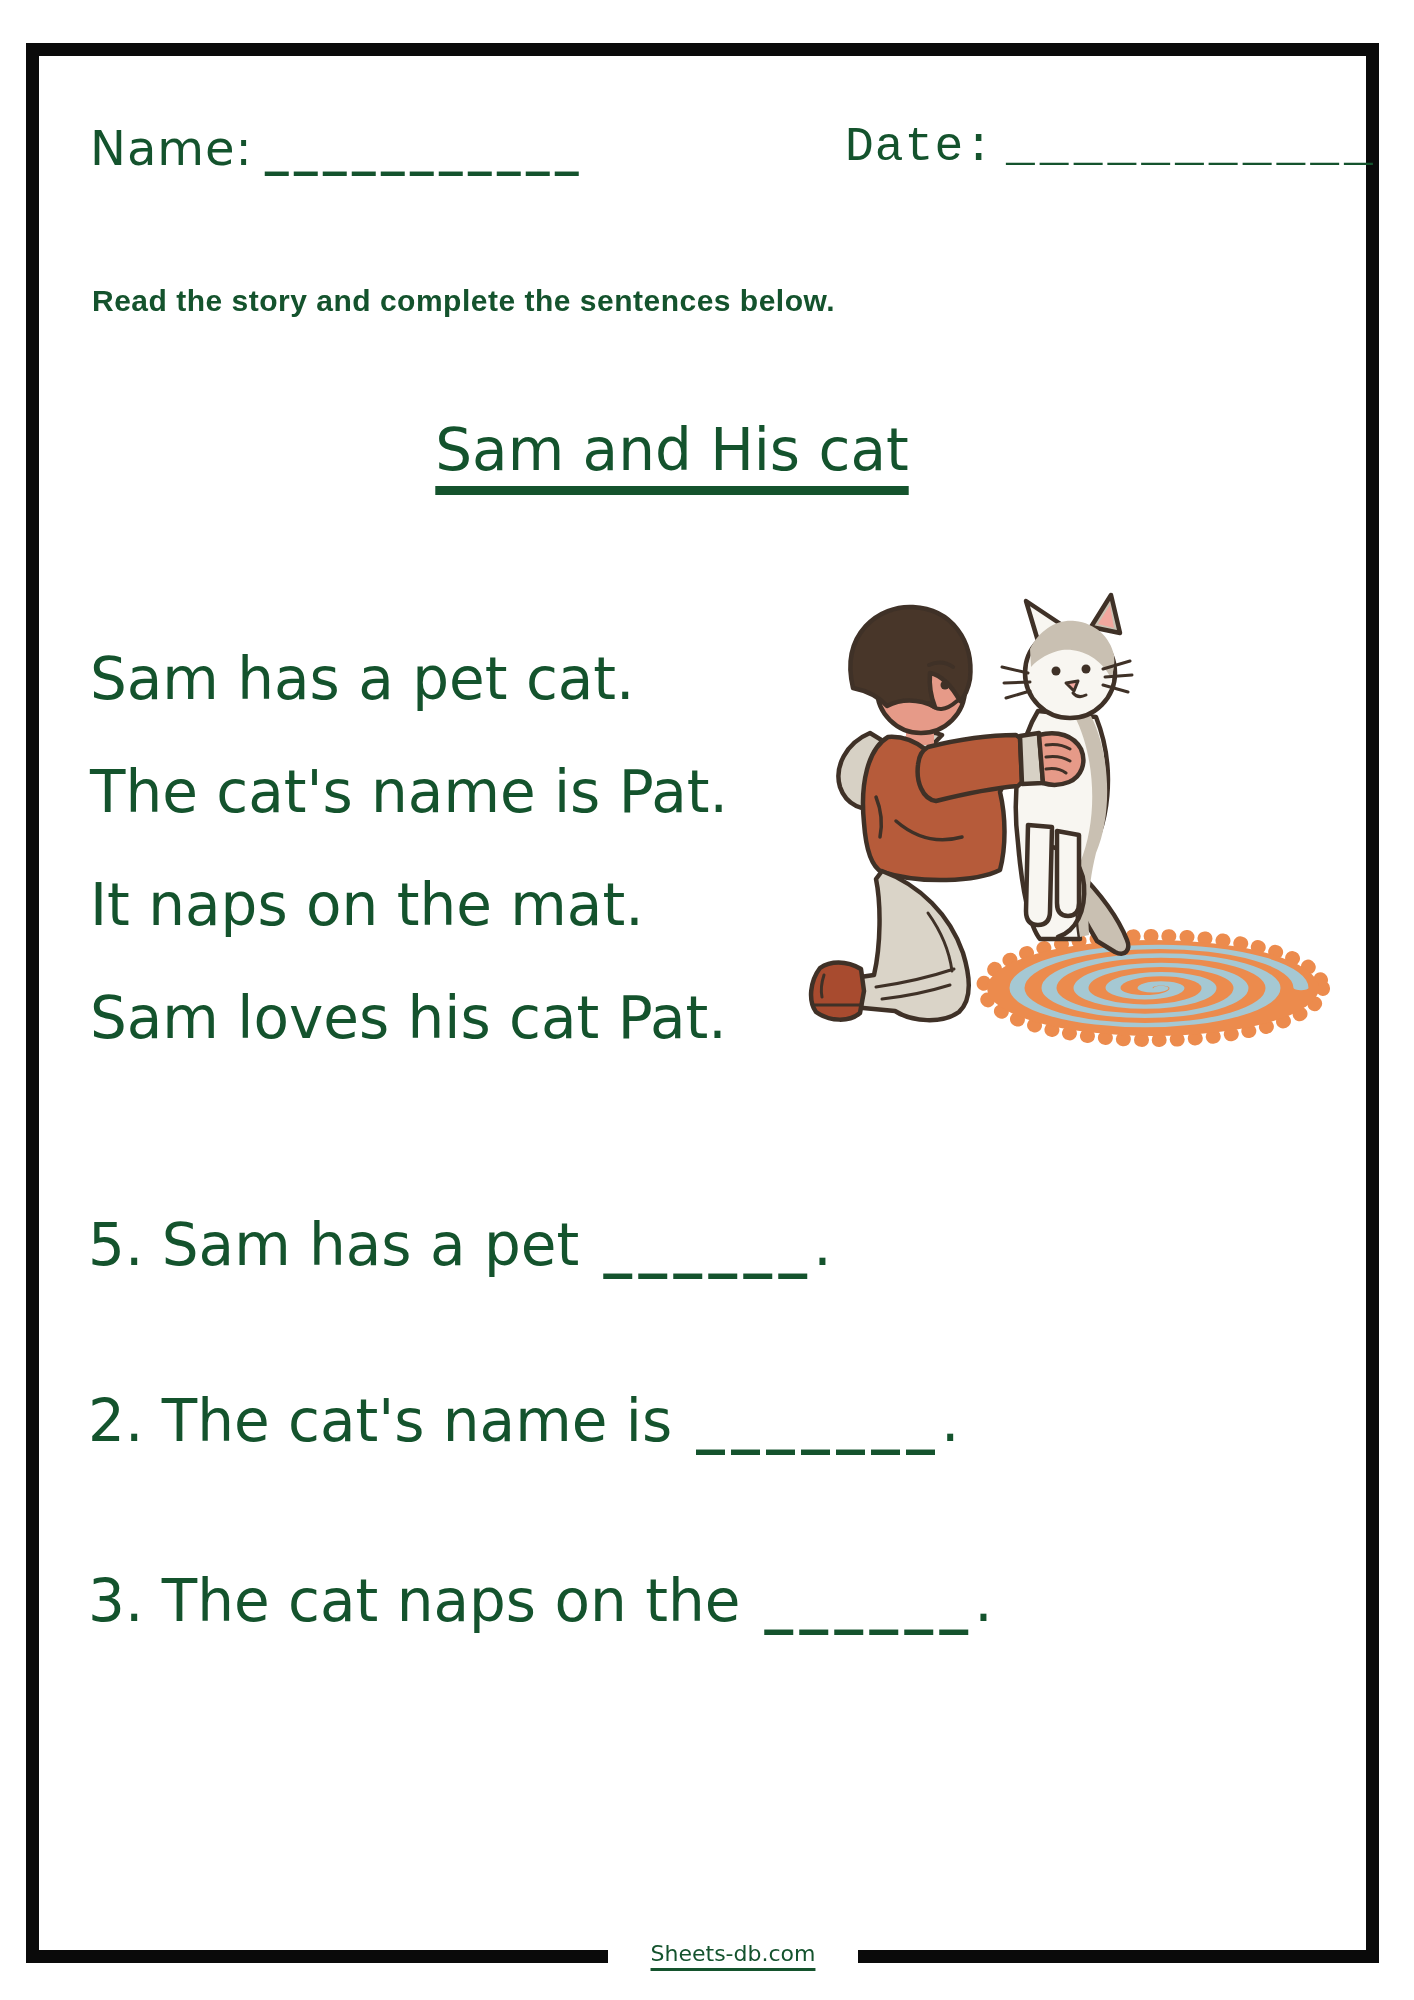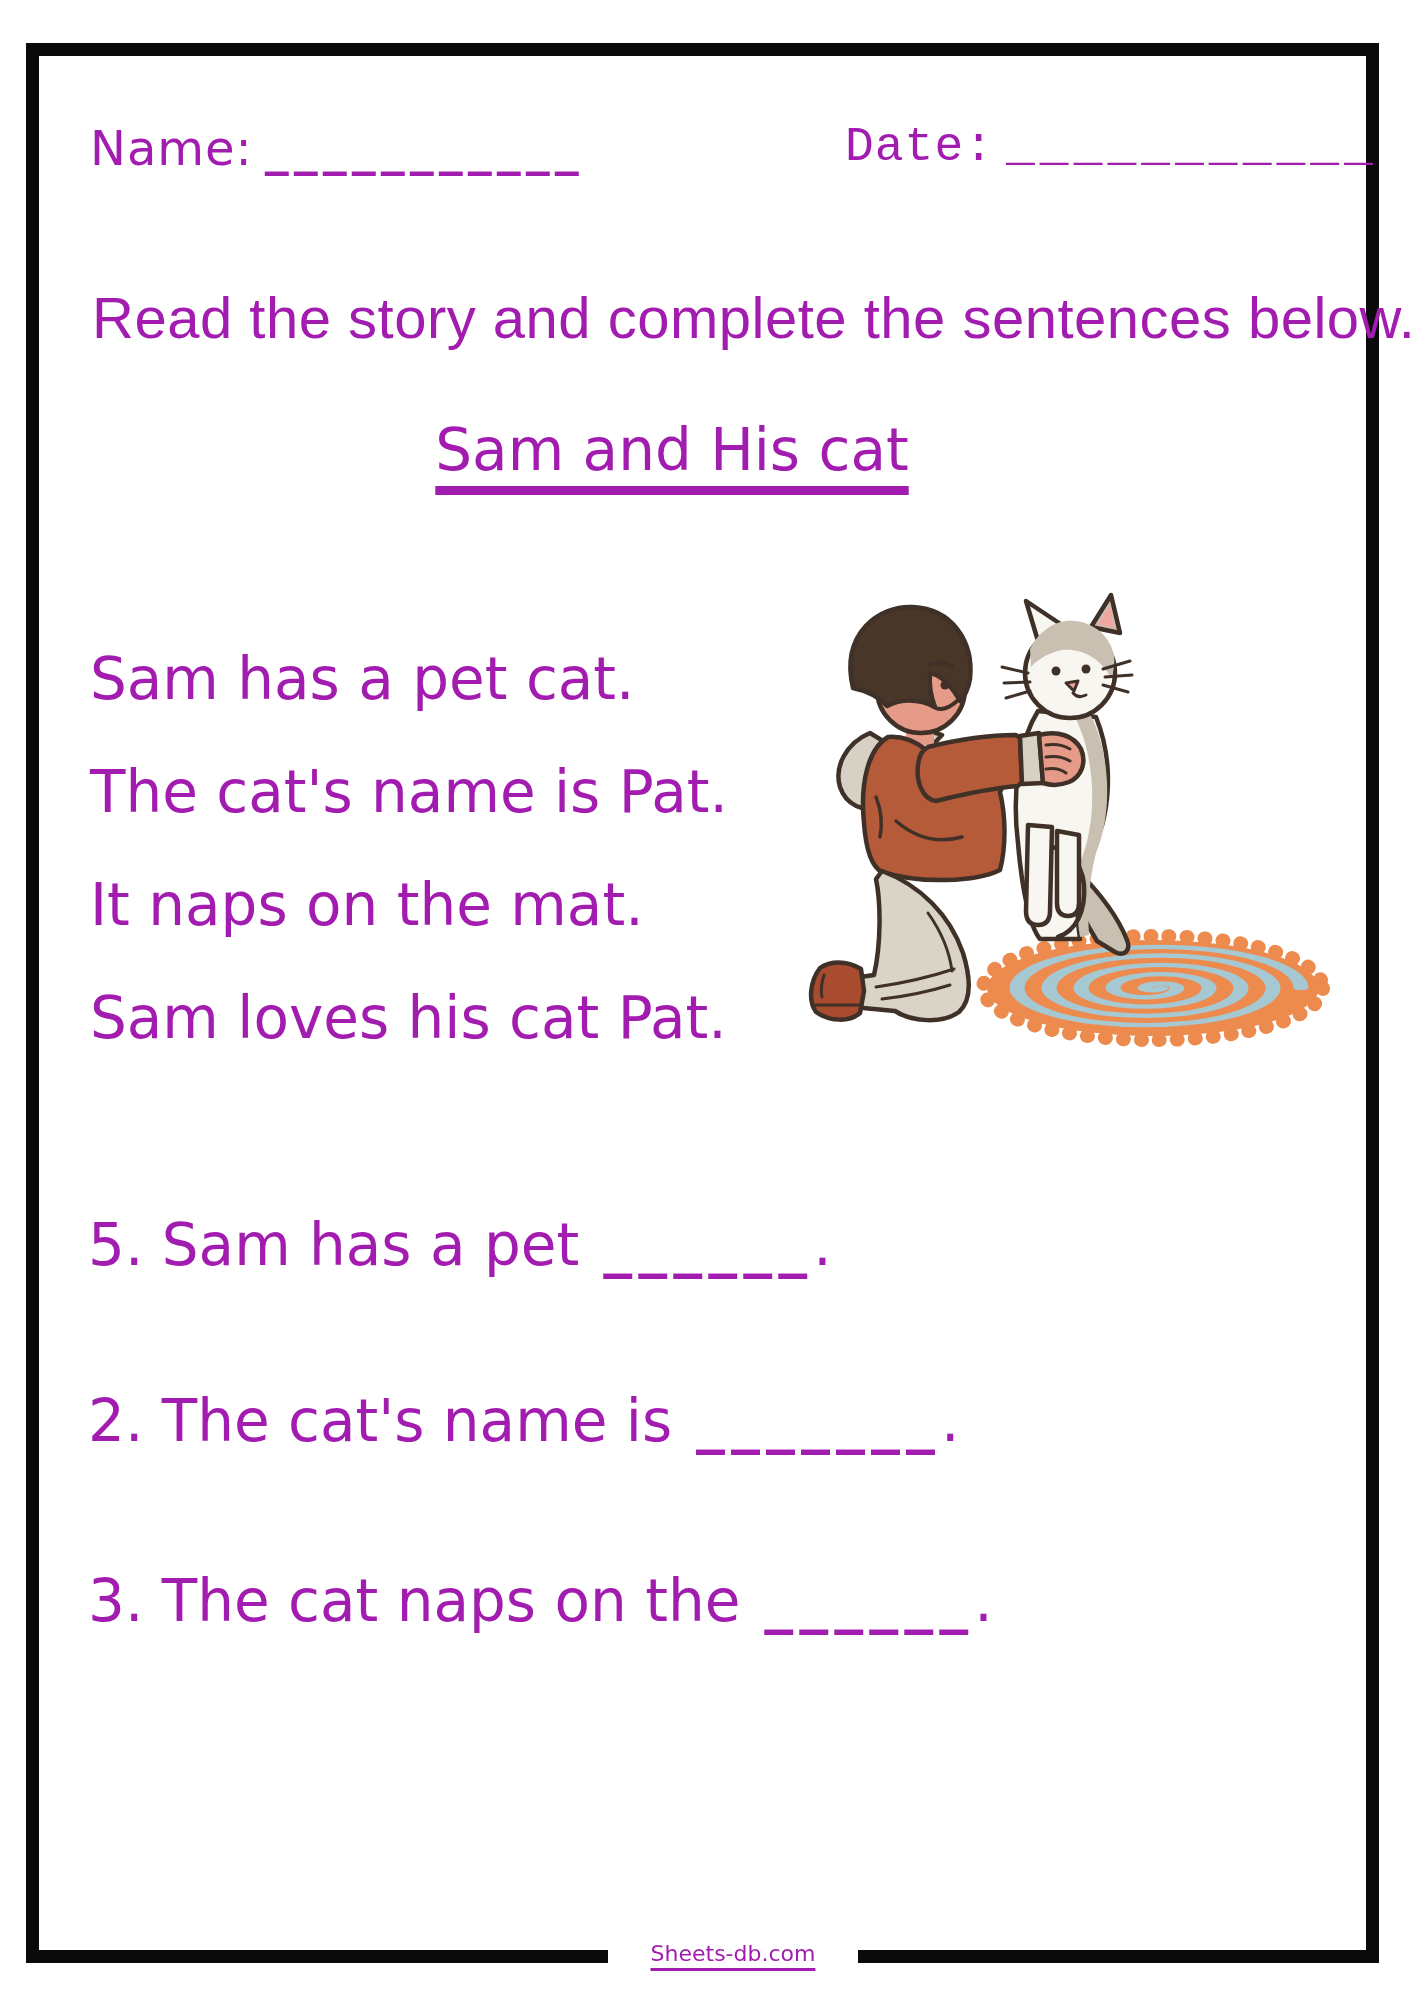--- a/index.html
+++ b/index.html
@@ -1,36 +1,36 @@
 <!DOCTYPE html>
 <html><head>
 <meta charset="utf-8">
 <style>
   html,body{margin:0;padding:0;background:#ffffff;}
   #page{
     position:relative;
     width:1414px;height:2000px;
     background:#ffffff;
     font-family:"DejaVu Sans",sans-serif;
-    color:#a21caf;
+    color:#14532d;
     overflow:hidden;
   }
   #frame{
     position:absolute;left:26px;top:43px;width:1353px;height:1920px;
     border:13px solid #0a0a0a;box-sizing:border-box;
   }
   .fillrow{position:absolute;top:120px;font-size:48px;white-space:nowrap;}
   .fillrow .lbl{letter-spacing:1px;}
   .blank{letter-spacing:5px;font-weight:bold;margin-left:12px;}
   #name-group{left:90px;}
   #date-group{left:845px;font-family:Liberation Mono, monospace;}
   #instruction{
     position:absolute;left:92px;top:284px;
     font-family:"Liberation Sans",sans-serif;
-    font-weight:normal;font-size:58px;letter-spacing:0.5px;white-space:nowrap;
+    font-weight:bold;font-size:30px;letter-spacing:0.5px;white-space:nowrap;
   }
   #title{
     position:absolute;left:672px;top:416px;transform:translateX(-50%);
     font-size:58px;font-weight:normal;white-space:nowrap;
     text-decoration:underline;text-decoration-thickness:9px;text-underline-offset:16px;
   }
   #story{
     position:absolute;left:90px;top:623px;
     font-size:58px;line-height:113px;white-space:nowrap;
   }

